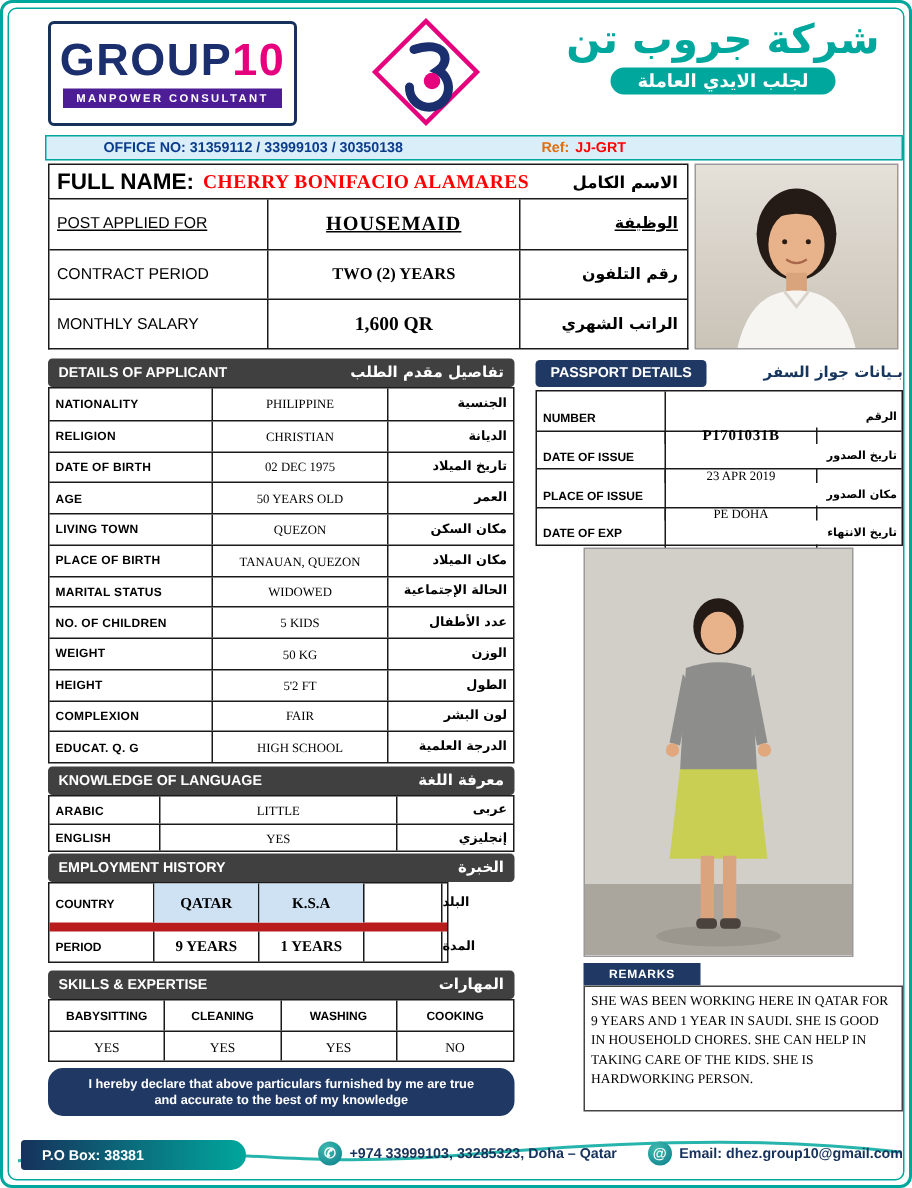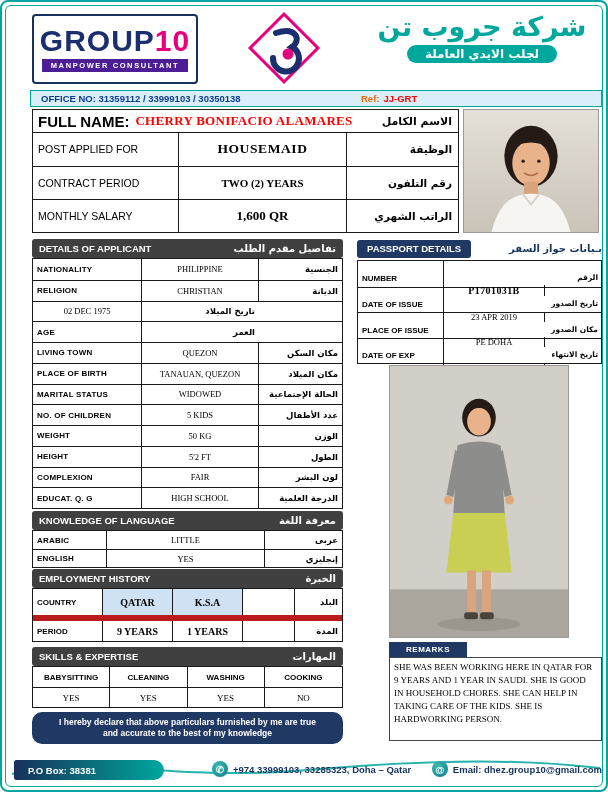--- a/index.html
+++ b/index.html
@@ -22,37 +22,37 @@
   .logo-mark { position:absolute; left:240px; top:4px; width:84px; height:82px; }
   .company-ar { position:absolute; right:10px; top:8px; width:228px; text-align:center; }
   .company-name-ar { color:#00a79d; font-size:27px; font-weight:bold; line-height:1.25; }
   .company-tagline-ar { display:inline-block; margin-top:1px; background:#00a79d; color:#fff;
                         font-size:12px; font-weight:bold; padding:2px 18px; border-radius:10px; }
 
   
   .office-bar { position:absolute; left:28px; top:88px; width:572px; height:17px;
                 background:#d9eef9; border:1px solid #00a79d; display:flex; align-items:center;
                 font-weight:bold; font-size:9.5px; color:#0b3c8c; }
-  .office-no { padding-left:10px; }
+  .office-no { padding-left:10px;margin-left:28px; }
   .ref { position:absolute; left:330px; display:flex; gap:4px; }
   .ref-label { color:#e36c09; }
   .ref-value { color:#ff0000; }
 
   
   .fullname-row { position:absolute; left:30px; top:107px; width:427px; height:24px;
                   border:1.5px solid #1a1a1a; display:flex; align-items:center; background:#fff; }
   .fullname-label { font-size:15px; font-weight:bold; padding-left:5px; }
   .fullname-value { font-family:"Liberation Serif",serif; font-size:13px; font-weight:bold;
                     color:#ff0000; margin-left:6px; letter-spacing:.3px; }
   .fullname-ar { margin-left:auto; padding-right:6px; font-weight:bold; font-size:11px; }
 
   .job-table { position:absolute; left:30px; top:130.5px; width:427px; height:100px;
                border:1.5px solid #1a1a1a; border-top:none; display:grid; grid-template-rows:repeat(3,1fr); }
   .job-row { display:grid; grid-template-columns:146px 168px 1fr; border-top:1px solid #1a1a1a; }
-  .job-row:first-child { border-top:none; }
+  .job-row:first-child { border-top:none;text-decoration:underline; }
   .job-label { font-size:10.5px; display:flex; align-items:center; padding-left:5px; border-right:1px solid #1a1a1a; }
   .job-value { font-family:"Liberation Serif",serif; font-weight:bold; display:flex; align-items:center;
                justify-content:center; border-right:1px solid #1a1a1a; }
   .job-row:nth-child(1) .job-value { font-size:13.5px; letter-spacing:.6px; }
   .job-row:nth-child(2) .job-value { font-size:11px; }
   .job-row:nth-child(3) .job-value { font-size:13px; }
   .job-ar { display:flex; align-items:center; justify-content:flex-end; padding-right:6px;
             font-weight:bold; font-size:10.5px; font-family:"DejaVu Sans",sans-serif; }
 
   
@@ -82,21 +82,21 @@
              justify-content:center; border-right:1px solid #1a1a1a; }
   .d-ar { font-family:"DejaVu Sans",sans-serif; font-size:8.5px; font-weight:bold; display:flex;
           align-items:center; justify-content:flex-end; padding-right:4px; }
 
   
   .lang-table { position:absolute; left:30px; top:528px; width:311px; border:1px solid #1a1a1a; background:#fff; }
   .l-row { display:grid; grid-template-columns:74px 158px 1fr; height:18px; border-top:1px solid #1a1a1a; }
   .l-row:first-child { border-top:none; }
 
   
-  .emp-table { position:absolute; left:30px; top:586px; width:311px; border:1px solid #1a1a1a; background:#fff; }
+  .emp-table { position:absolute; left:30px; top:586px; width:267px; border:1px solid #1a1a1a; background:#fff; }
   .e-row { display:grid; grid-template-columns:70px 70px 70px 52px 1fr; height:26px; border-top:6px solid #b91c1c; }
   .e-row:first-child { border-top:none; }
   .e-label { font-size:8px; font-weight:bold; display:flex; align-items:center; padding-left:4px;
              border-right:1px solid #1a1a1a; }
   .e-cell { font-family:"Liberation Serif",serif; font-weight:bold; font-size:10px; display:flex;
             align-items:center; justify-content:center; border-right:1px solid #1a1a1a; }
   .e-cell.hl { background:#cfe2f3; }
   .e-ar { font-family:"DejaVu Sans",sans-serif; font-size:8.5px; font-weight:bold; display:flex;
           align-items:center; justify-content:flex-end; padding-right:4px; }
 
@@ -241,25 +241,27 @@
       <div class="d-label">NATIONALITY</div>
       <div class="d-value">PHILIPPINE</div>
       <div class="d-ar">الجنسية</div>
     </div>
     <div class="d-row">
       <div class="d-label">RELIGION</div>
       <div class="d-value">CHRISTIAN</div>
       <div class="d-ar">الديانة</div>
     </div>
     <div class="d-row">
+      <div class="d-label">DATE OF BIRTH</div>
       <div class="d-value">02 DEC 1975</div>
       <div class="d-ar">تاريخ الميلاد</div>
     </div>
     <div class="d-row">
       <div class="d-label">AGE</div>
+      <div class="d-value">50 YEARS OLD</div>
       <div class="d-ar">العمر</div>
     </div>
     <div class="d-row">
       <div class="d-label">LIVING TOWN</div>
       <div class="d-value">QUEZON</div>
       <div class="d-ar">مكان السكن</div>
     </div>
     <div class="d-row">
       <div class="d-label">PLACE OF BIRTH</div>
       <div class="d-value">TANAUAN, QUEZON</div>

